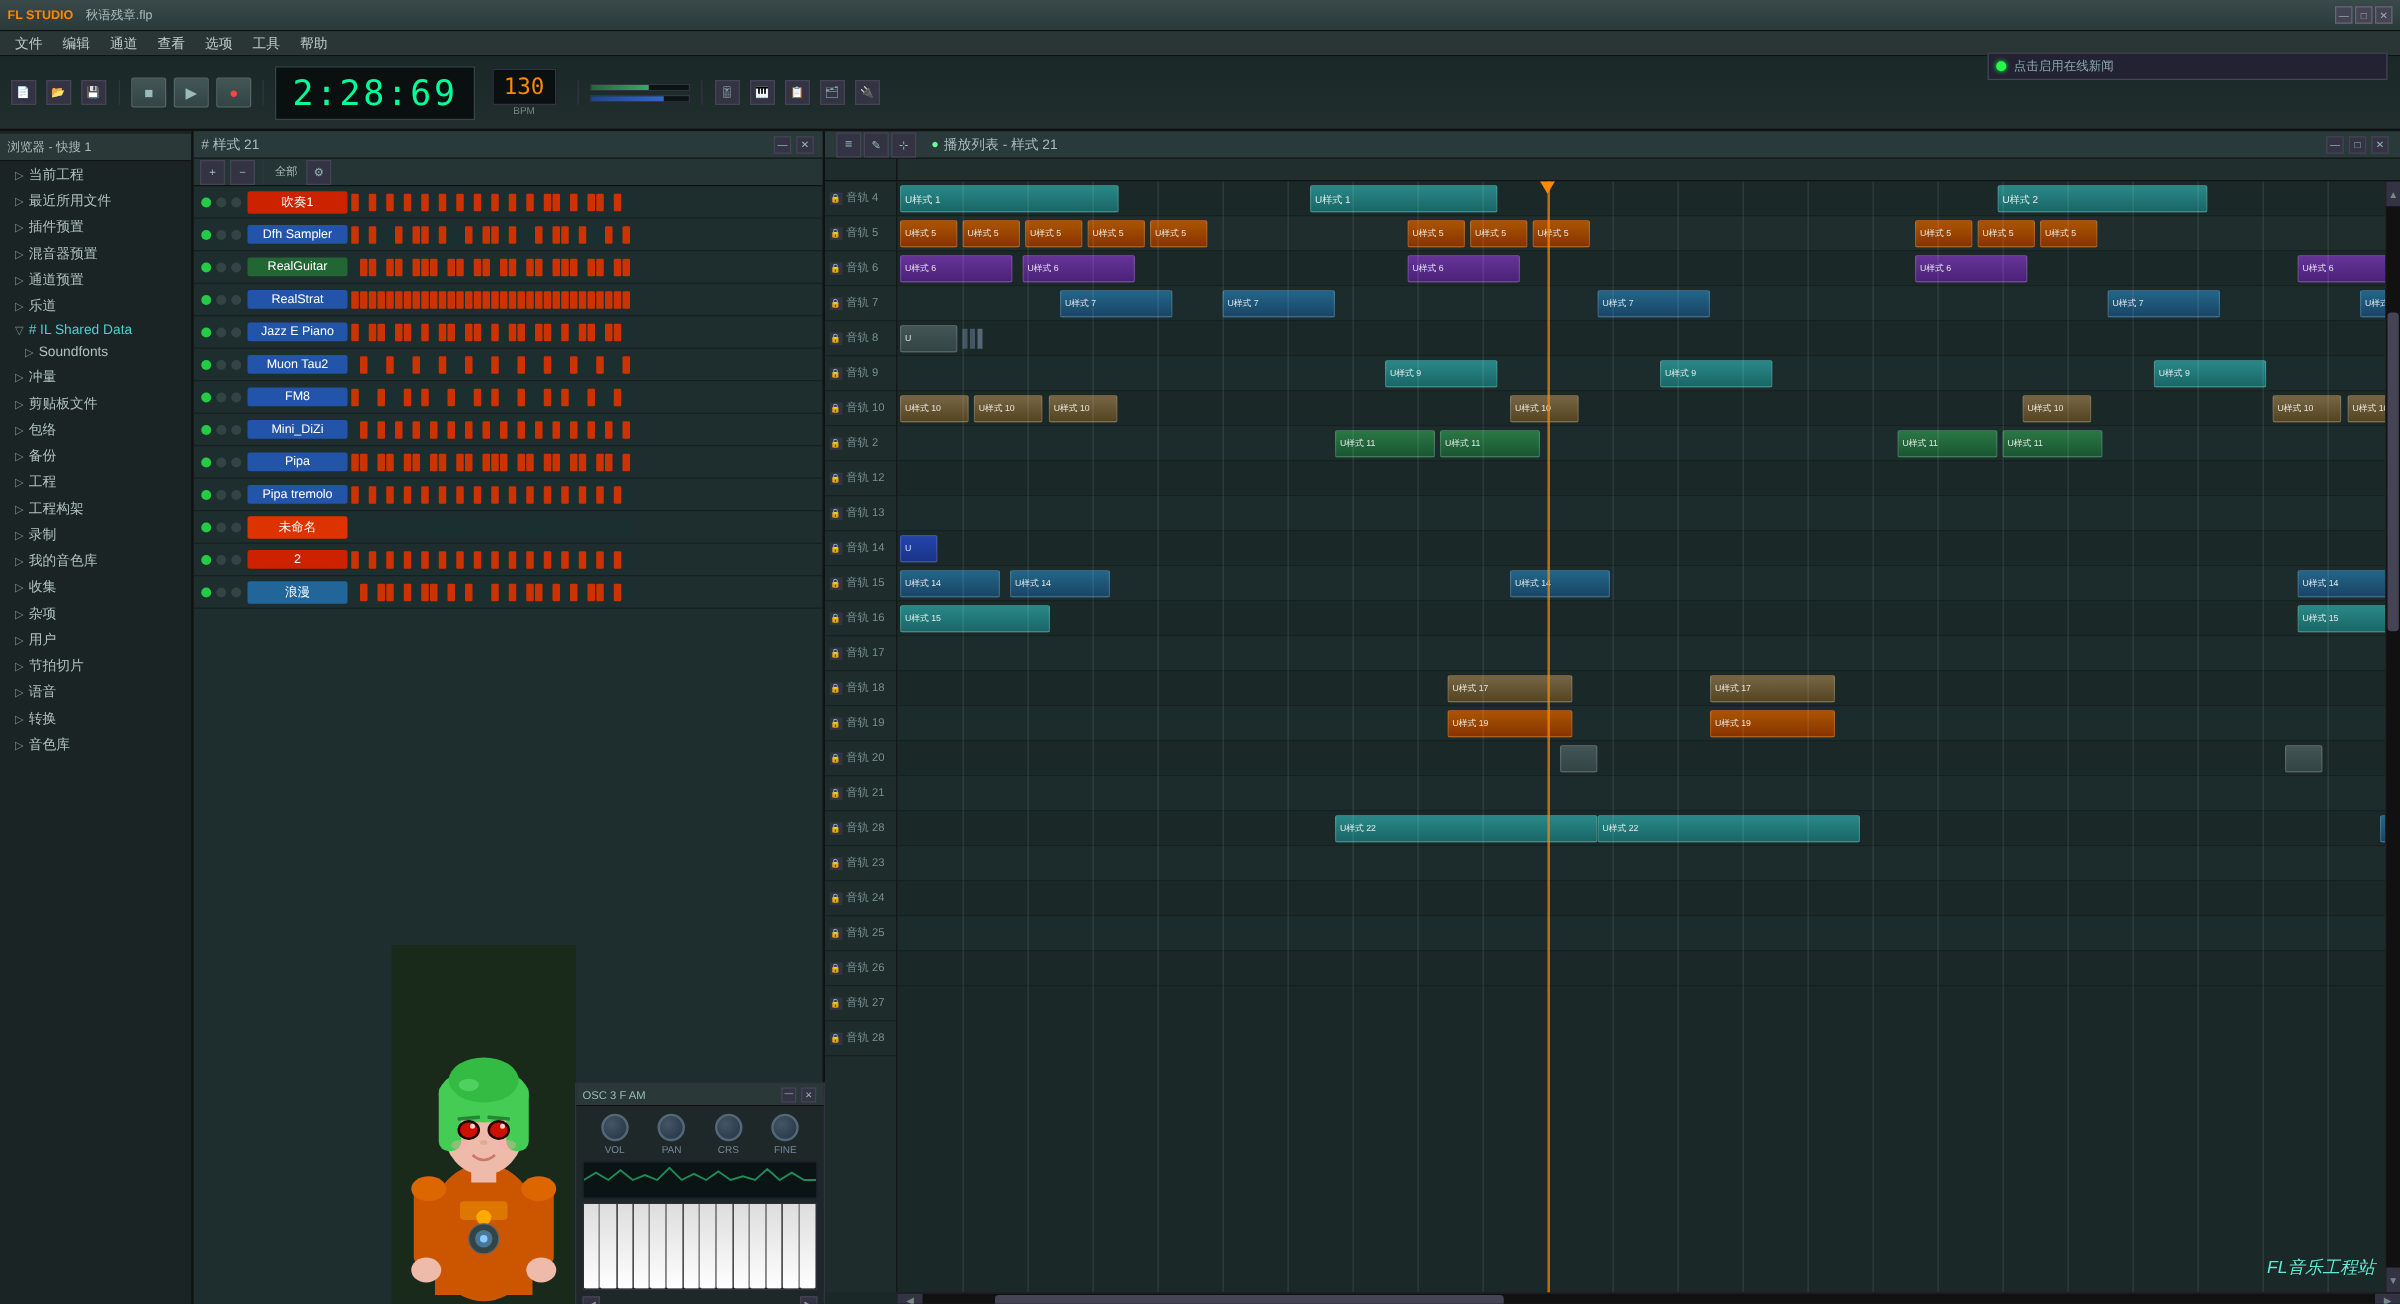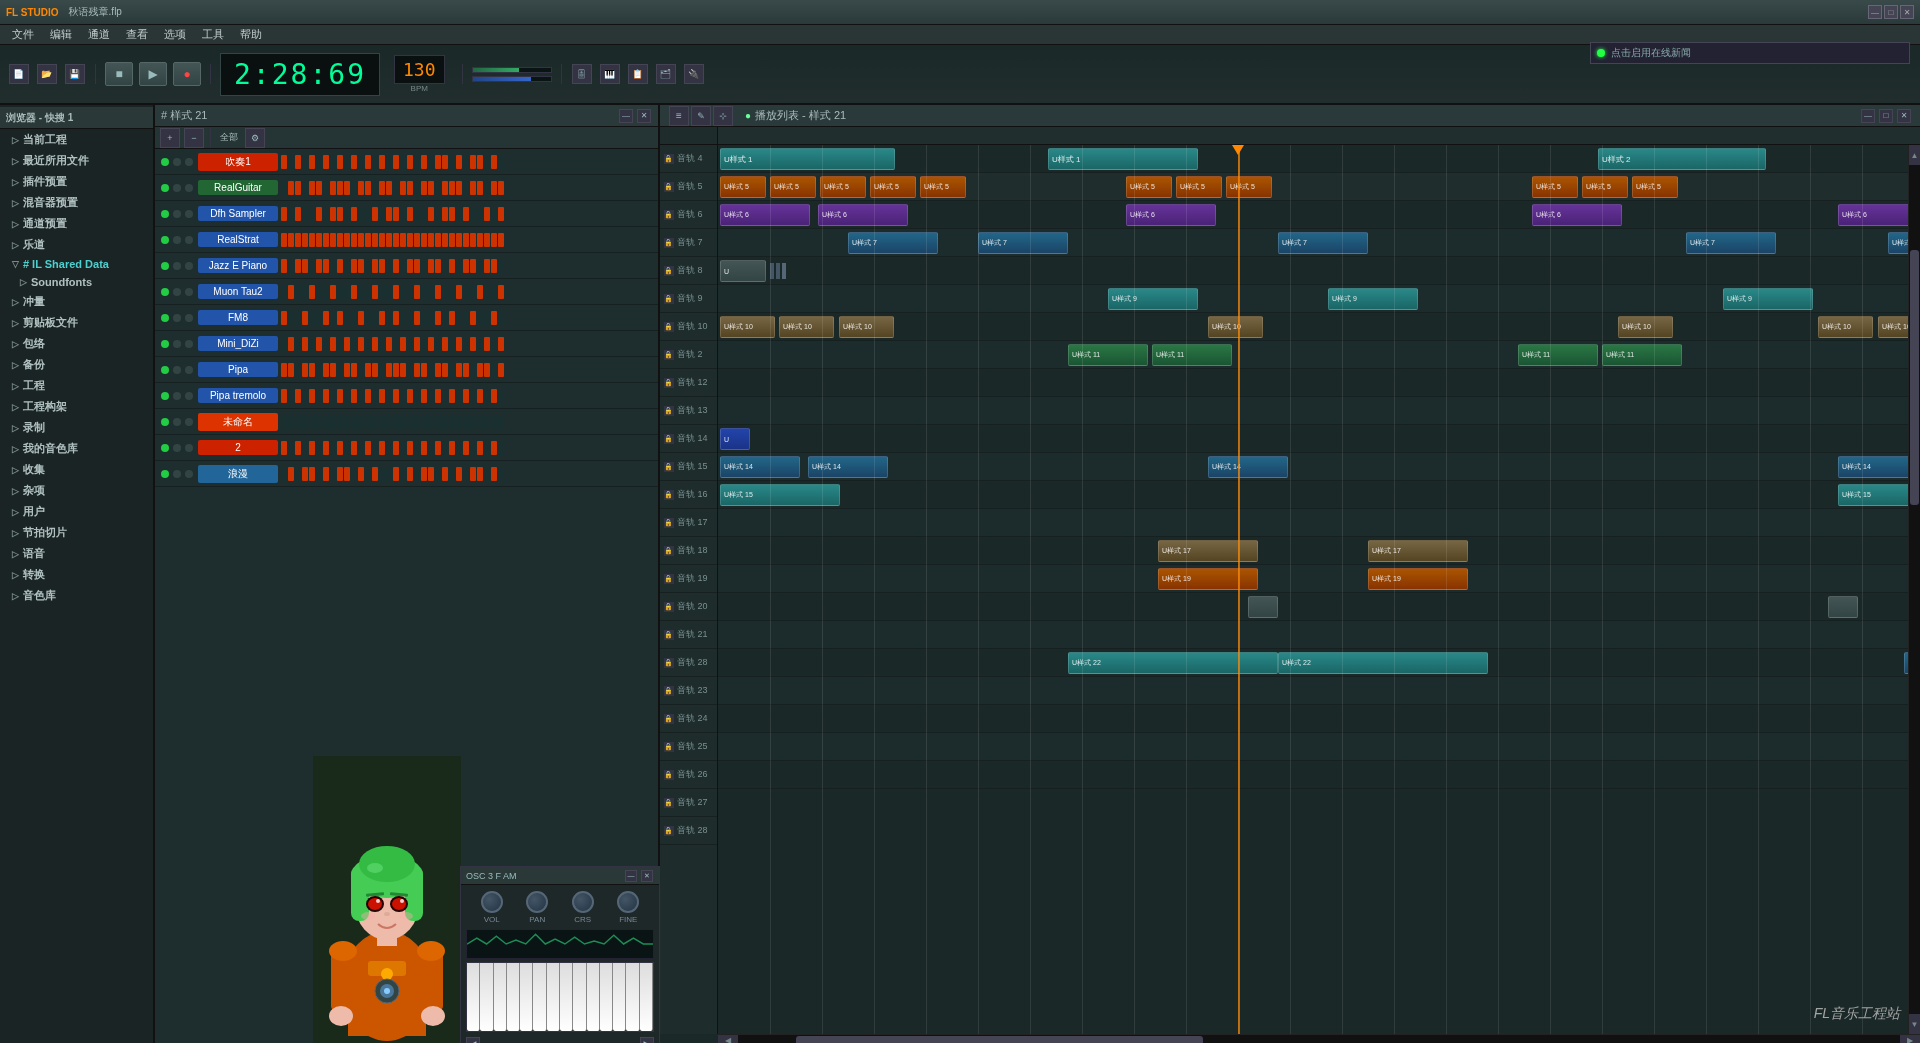--- a/index.html
+++ b/index.html
@@ -123,21 +123,20 @@
     #sidebar {
       width: 155px;
       background: #1a2424;
       border-right: 2px solid #111;
       overflow-y: auto;
       flex-shrink: 0;
     }
 
     .sidebar-section {
       padding: 2px 0;
-      font-weight: bold;
     }
 
     .sidebar-item {
       display: flex;
       align-items: center;
       padding: 3px 8px 3px 12px;
       cursor: pointer;
       color: #b0c0c0;
       font-size: 11px;
       white-space: nowrap;
@@ -676,20 +675,61 @@
             <div class="step off"></div>
             <div class="step on"></div>
             <div class="step off"></div>
         </div>
       </div>
 
       <div class="channel-row">
         <div class="ch-dot green"></div>
         <div class="ch-dot inactive"></div>
         <div class="ch-dot inactive"></div>
+        <div class="ch-name blue">Dfh Sampler</div>
+        <div class="ch-steps">
+          <div class="step on"></div>
+            <div class="step off"></div>
+            <div class="step on"></div>
+            <div class="step off"></div>
+          <div class="step off"></div>
+            <div class="step on"></div>
+            <div class="step off"></div>
+            <div class="step on"></div>
+          <div class="step on"></div>
+            <div class="step off"></div>
+            <div class="step on"></div>
+            <div class="step off"></div>
+          <div class="step off"></div>
+            <div class="step on"></div>
+            <div class="step off"></div>
+            <div class="step on"></div>
+          <div class="step on"></div>
+            <div class="step off"></div>
+            <div class="step on"></div>
+            <div class="step off"></div>
+          <div class="step off"></div>
+            <div class="step on"></div>
+            <div class="step off"></div>
+            <div class="step on"></div>
+          <div class="step on"></div>
+            <div class="step off"></div>
+            <div class="step on"></div>
+            <div class="step off"></div>
+          <div class="step off"></div>
+            <div class="step on"></div>
+            <div class="step off"></div>
+            <div class="step on"></div>
+        </div>
+      </div>
+
+      <div class="channel-row">
+        <div class="ch-dot green"></div>
+        <div class="ch-dot inactive"></div>
+        <div class="ch-dot inactive"></div>
         <div class="ch-name green-bg">RealGuitar</div>
         <div class="ch-steps">
           <div class="step off"></div>
             <div class="step on"></div>
             <div class="step on"></div>
             <div class="step off"></div>
           <div class="step on"></div>
             <div class="step on"></div>
             <div class="step off"></div>
             <div class="step on"></div>
@@ -709,61 +749,20 @@
             <div class="step on"></div>
             <div class="step off"></div>
             <div class="step on"></div>
           <div class="step on"></div>
             <div class="step on"></div>
             <div class="step off"></div>
             <div class="step on"></div>
           <div class="step on"></div>
             <div class="step off"></div>
             <div class="step on"></div>
-            <div class="step on"></div>
-        </div>
-      </div>
-
-      <div class="channel-row">
-        <div class="ch-dot green"></div>
-        <div class="ch-dot inactive"></div>
-        <div class="ch-dot inactive"></div>
-        <div class="ch-name blue">Dfh Sampler</div>
-        <div class="ch-steps">
-          <div class="step on"></div>
-            <div class="step off"></div>
-            <div class="step on"></div>
-            <div class="step off"></div>
-          <div class="step off"></div>
-            <div class="step on"></div>
-            <div class="step off"></div>
-            <div class="step on"></div>
-          <div class="step on"></div>
-            <div class="step off"></div>
-            <div class="step on"></div>
-            <div class="step off"></div>
-          <div class="step off"></div>
-            <div class="step on"></div>
-            <div class="step off"></div>
-            <div class="step on"></div>
-          <div class="step on"></div>
-            <div class="step off"></div>
-            <div class="step on"></div>
-            <div class="step off"></div>
-          <div class="step off"></div>
-            <div class="step on"></div>
-            <div class="step off"></div>
-            <div class="step on"></div>
-          <div class="step on"></div>
-            <div class="step off"></div>
-            <div class="step on"></div>
-            <div class="step off"></div>
-          <div class="step off"></div>
-            <div class="step on"></div>
-            <div class="step off"></div>
             <div class="step on"></div>
         </div>
       </div>
 
       <div class="channel-row">
         <div class="ch-dot green"></div>
         <div class="ch-dot inactive"></div>
         <div class="ch-dot inactive"></div>
         <div class="ch-name blue">RealStrat</div>
         <div class="ch-steps">
@@ -1732,16 +1731,16 @@
     </div>
 
     <div style="height:12px;background:#111;border-top:1px solid #222;display:flex;margin-left:58px;">
       <div style="width:20px;background:#334;display:flex;align-items:center;justify-content:center;cursor:pointer;font-size:8px;color:#778888;">◀</div>
       <div style="flex:1;position:relative;">
         <div style="position:absolute;left:5%;top:1px;width:35%;height:calc(100% - 2px);background:#445;border-radius:3px;cursor:pointer;"></div>
       </div>
       <div style="width:20px;background:#334;display:flex;align-items:center;justify-content:center;cursor:pointer;font-size:8px;color:#778888;">▶</div>
     </div>
 
-    <div style="position:absolute;bottom:20px;right:20px;color:#a3a3a3;font-size:14px;font-style:italic;pointer-events:none;margin-left:19px;">FL音乐工程站</div>
+    <div style="position:absolute;bottom:20px;right:20px;color:#5eead4;font-size:14px;font-style:italic;pointer-events:none;margin-left:19px;">FL音乐工程站</div>
   </div>
 
 </div>
 
 </body></html>

